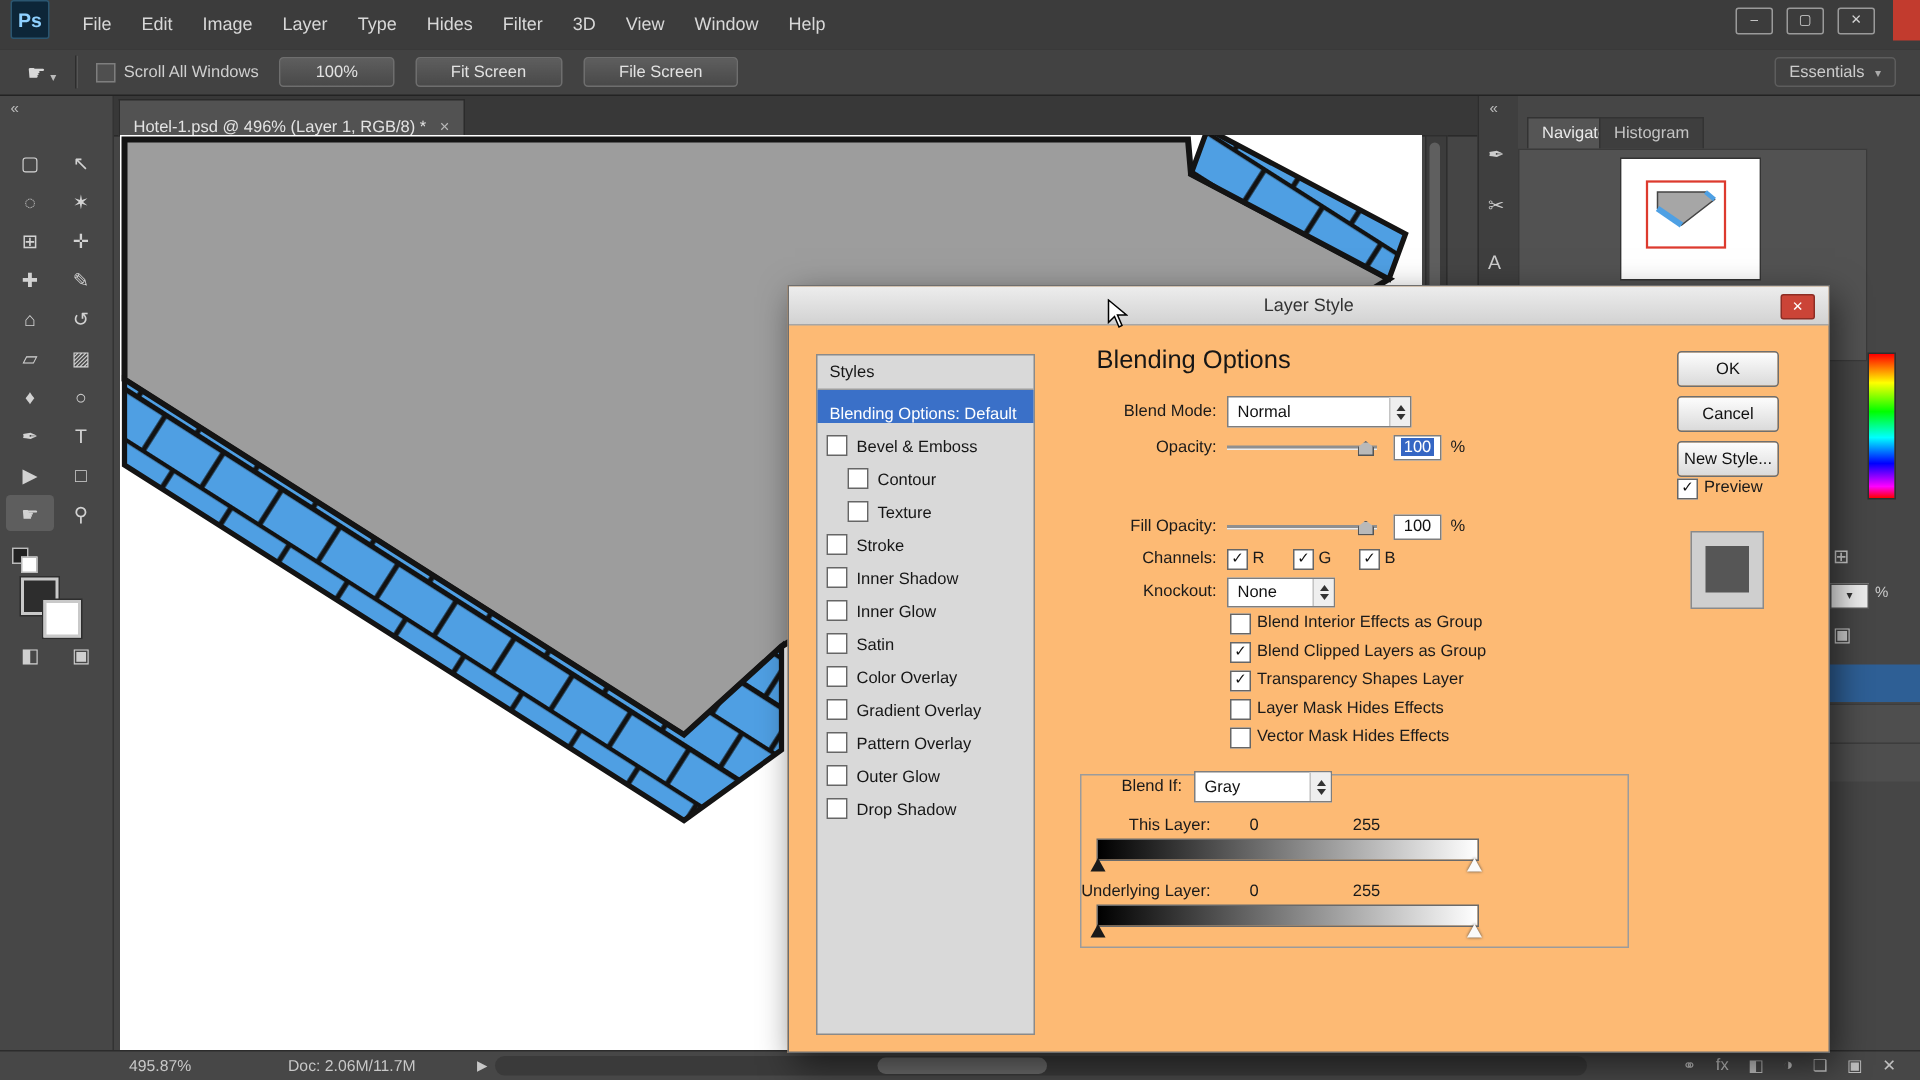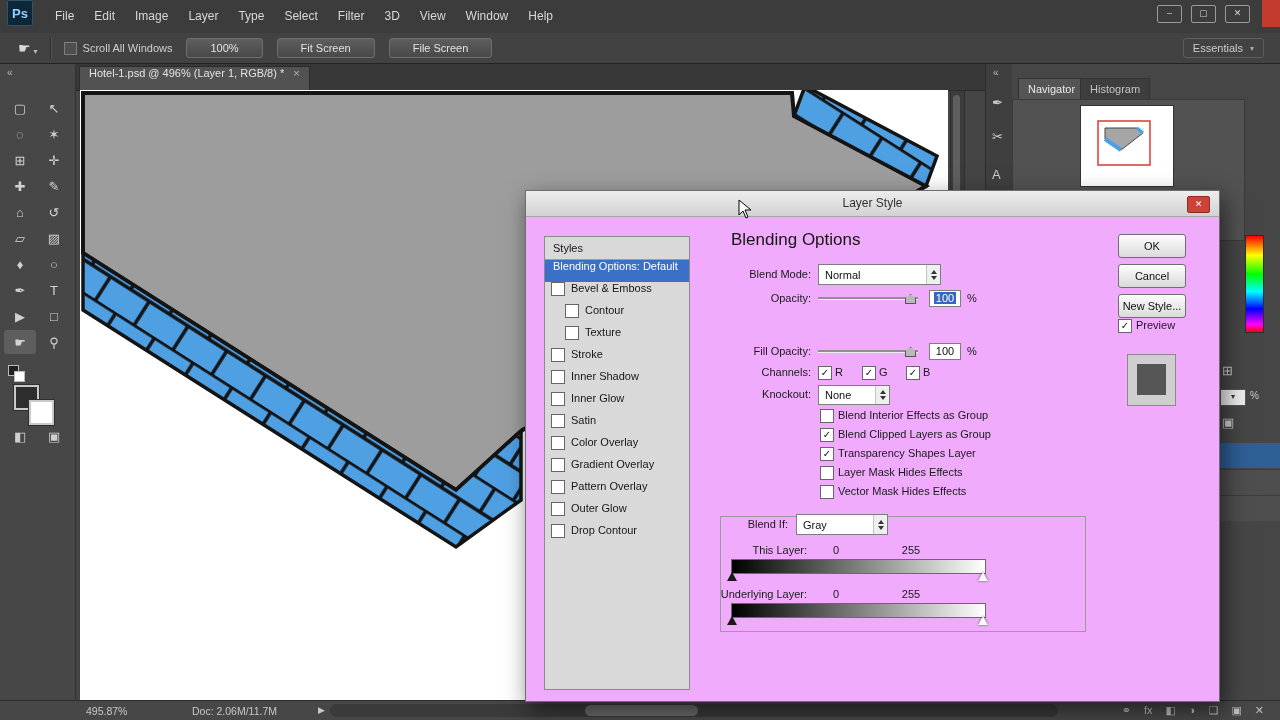--- a/index.html
+++ b/index.html
@@ -28,21 +28,21 @@
   .opt-label{font-size:11px;color:#cfcfcf;margin-left:6px}
   .opt-btn{background:linear-gradient(#5e5e5e,#494949);border:1px solid #6e6e6e;border-radius:3px;
            color:#e2e2e2;font-size:11px;padding:3px 23px;margin-left:14px;font-family:"Liberation Sans",sans-serif}
   .workspace{margin-left:auto;margin-right:16px;border:1px solid #5d5d5d;border-radius:3px;padding:3px 9px;
              font-size:11px;color:#cccccc;display:flex;align-items:center;gap:7px}
   .workspace .caret{font-size:8px;color:#aaa}
 
   
   .tabbar{position:absolute;left:75px;top:63px;width:910px;height:27px;background:#383838;border-bottom:1px solid #2a2a2a}
   .doc-tab{position:absolute;left:4px;top:3px;height:24px;background:#525252;border:1px solid #2b2b2b;border-bottom:none;
-           display:flex;align-items:flex-start;gap:9px;padding:0 9px;font-size:11px;color:#e3e3e3}
+           display:flex;align-items:flex-end;gap:9px;padding:0 9px;font-size:11px;color:#e3e3e3}
   .tab-close{color:#b9b9b9;font-size:11px}
 
   
   .toolspanel{position:absolute;left:0;top:63px;width:75px;height:637px;background:#474747;border-right:1px solid #333}
   .collapse{position:absolute;left:7px;top:4px;font-size:10px;color:#bbb;letter-spacing:-1px}
   .tool-grid{position:absolute;left:3px;top:32px;display:grid;grid-template-columns:34px 34px;grid-auto-rows:26px;
              justify-items:center;align-items:center}
   .tool{width:32px;height:24px;display:flex;align-items:center;justify-content:center;font-size:13px;
         color:#d2d2d2;border-radius:3px}
   .tool.active{background:#5e5e5e}
@@ -62,29 +62,29 @@
   .ptab{position:absolute;top:15px;height:21px;line-height:21px;padding:0 9px;font-size:11px}
   .ptab.active{background:#555555;color:#eaeaea;border:1px solid #333;border-bottom:none}
   .ptab.inactive{background:#3e3e3e;color:#c4c4c4;border:1px solid #333;border-bottom:none}
   .navbody{position:absolute;left:0;top:36px;width:231px;height:140px;background:#525252;border:1px solid #3a3a3a}
   .navthumb{position:absolute;left:68px;top:6px;width:92px;height:80px;background:#fff;box-shadow:0 0 0 1px #333}
   .rainbow{position:absolute;left:233px;top:172px;width:17px;height:96px;border:1px solid #2e2e2e;
            background:linear-gradient(#ff0000,#ffff00 20%,#00ff00 40%,#00ffff 58%,#0000ff 76%,#ff00ff 92%,#ff0000)}
   .sliver-row{position:absolute;left:206px;width:62px;height:25px}
 
   
-  .dialog{position:absolute;left:525px;top:190px;width:693px;height:510px;background:#f0abfc;
+  .dialog{position:absolute;left:525px;top:190px;width:693px;height:510px;background:#fdba74;
           border:1px solid #6e6e6e;box-shadow:4px 8px 22px rgba(0,0,0,.55);z-index:50;color:#161616;font-size:11px}
   .dlg-title{height:25px;background:linear-gradient(#ededed,#d2d2d2);border-bottom:1px solid #a6a6a6;
              text-align:center;line-height:25px;font-size:12px;color:#333}
   .dlg-close{position:absolute;right:9px;top:5px;width:21px;height:15px;background:#cb4437;border:1px solid #8d2d24;
              border-radius:2px;color:#fff;font-size:9px;line-height:14px;text-align:center}
   .styles-panel{position:absolute;left:18px;top:45px;width:144px;height:452px;border:1px solid #8a8a8a;background:#d9d9d9}
   .styles-hd{height:22px;line-height:22px;padding-left:8px;border-bottom:1px solid #9e9e9e;color:#161616}
-  .srow{height:22px;display:flex;align-items:flex-start;gap:6px;padding-left:6px;color:#161616}
+  .srow{height:22px;display:flex;align-items:flex-end;gap:6px;padding-left:6px;color:#161616}
   .srow.sel-row{background:#3a70c8;color:#fff;padding-left:8px}
   .srow.indent{padding-left:20px}
   .cbf{width:12px;height:12px;background:#fff;border:1px solid #666;flex:none;font-size:10px;line-height:11px;
        text-align:center;color:#111}
   .cbl{position:absolute;width:12px;height:12px;background:#fff;border:1px solid #666;font-size:10px;line-height:11px;
        text-align:center;color:#111}
   .gbox{position:absolute;border:1px solid #9b9b9b}
   .gbox .legend{position:absolute;top:-7px;left:11px;background:#d6d6d6;padding:0 4px;font-weight:bold;
                 font-size:11px;color:#161616;line-height:13px}
   .heading{position:absolute;font-weight:normal;font-size:17px;color:#161616}
@@ -124,21 +124,21 @@
 </head>
 <body>
 
 <div class="menubar">
   <div class="logo">Ps</div>
   <div class="menu-item">File</div>
   <div class="menu-item">Edit</div>
   <div class="menu-item">Image</div>
   <div class="menu-item">Layer</div>
   <div class="menu-item">Type</div>
-  <div class="menu-item">Select</div>
+  <div class="menu-item">Hides</div>
   <div class="menu-item">Filter</div>
   <div class="menu-item">3D</div>
   <div class="menu-item">View</div>
   <div class="menu-item">Window</div>
   <div class="menu-item">Help</div>
   <div class="win-controls">
     <div class="win-btn">–</div>
     <div class="win-btn">▢</div>
     <div class="win-btn">✕</div>
     <div class="red-corner"></div>
@@ -218,21 +218,21 @@
 
 <div class="iconstrip">
   <div class="collapse" style="left:7px;top:4px">«</div>
   <span class="strip-icon" style="top:32px">✒</span>
   <span class="strip-icon" style="top:66px">✂</span>
   <span class="strip-icon" style="top:104px">A</span>
 </div>
 
 <div class="panels">
   <div class="ptab active" style="left:6px">Navigator</div>
-  <div class="ptab inactive" style="left:68px">Histogram</div>
+  <div class="ptab inactive" style="left:54px">Histogram</div>
   <div class="navbody">
     <div class="navthumb">
       <svg width="92" height="80">
         <rect x="0" y="0" width="92" height="80" fill="#ffffff"></rect>
         <polygon points="24,22 56,22 62,27 40,44 24,33" fill="#a6a6a6" stroke="#444" stroke-width="1"></polygon>
         <path d="M24,33 L40,44" stroke="#4ea0e4" stroke-width="4"></path>
         <path d="M56,22 L62,27" stroke="#4ea0e4" stroke-width="3"></path>
         <rect x="17" y="15" width="52" height="44" fill="none" stroke="#dd3a2e" stroke-width="1.5"></rect>
       </svg>
     </div>
@@ -295,21 +295,21 @@
     <div class="srow">
       <span class="cbf"></span>
       <span>Pattern Overlay</span>
     </div>
     <div class="srow">
       <span class="cbf"></span>
       <span>Outer Glow</span>
     </div>
     <div class="srow">
       <span class="cbf"></span>
-      <span>Drop Contour</span>
+      <span>Drop Shadow</span>
     </div>
   </div>
 
   <div class="heading" style="left:205px;top:39px">Blending Options</div>
 
   <div class="rlabel" style="left:195px;top:77px;width:90px">Blend Mode:</div>
   <div class="combo" style="left:292px;top:73px;width:115px;height:19px">
     <span>Normal</span>
     <span class="spacer"></span>
     <span class="stepper">

